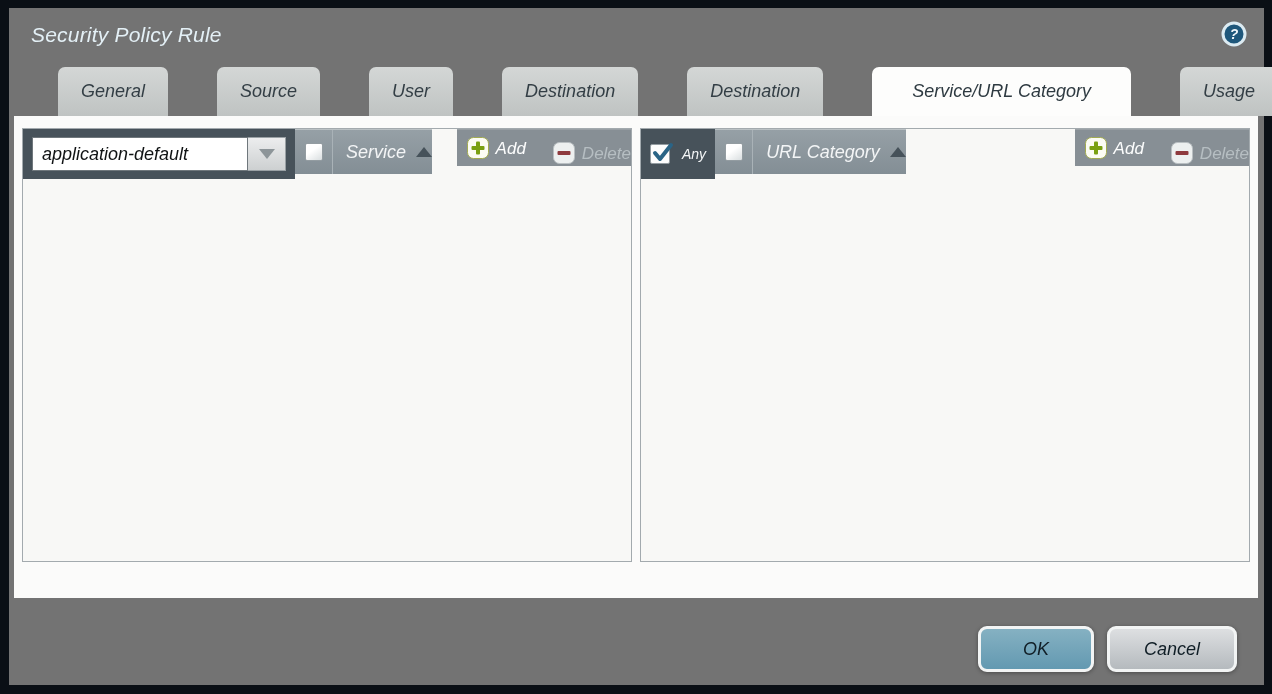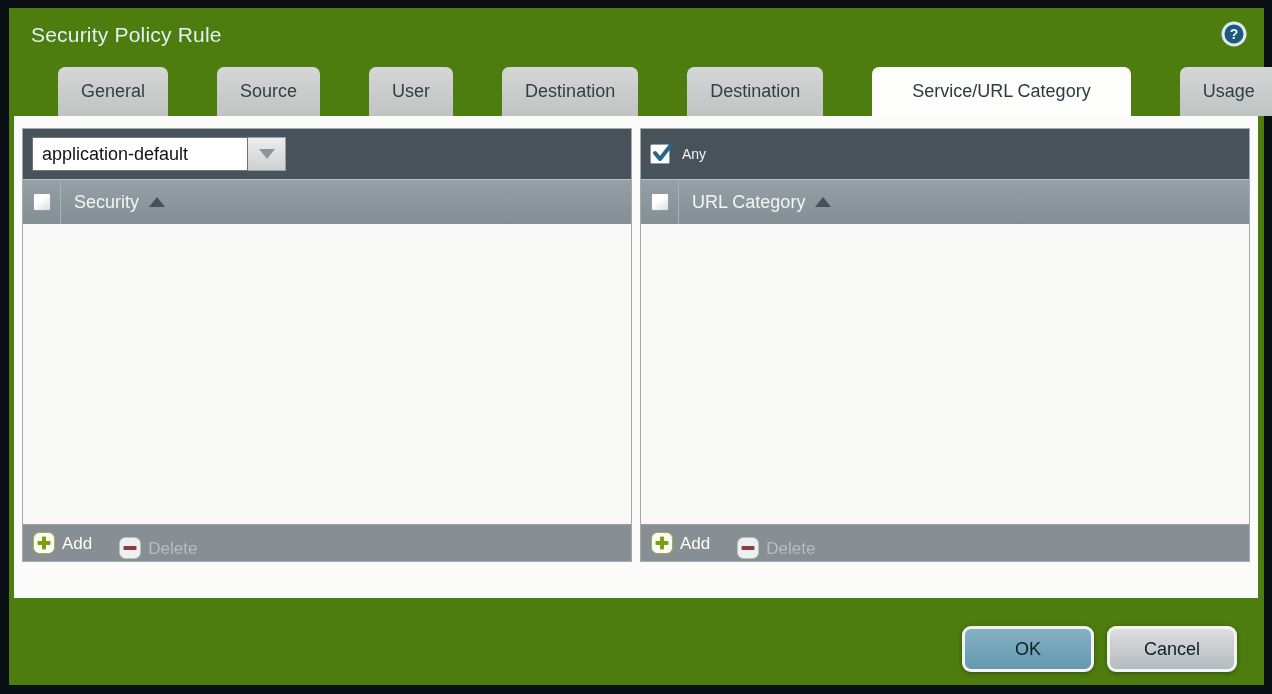--- a/index.html
+++ b/index.html
@@ -6,21 +6,22 @@
   html, body { width: 1272px; height: 694px; }
   body {
     font-family: "Liberation Sans", sans-serif;
     background: #0a0f15;
     position: relative;
     overflow: hidden;
   }
   .dialog {
     position: absolute;
     top: 8px; left: 9px; right: 8px; bottom: 9px;
-    background: #4d7c0f;
+    background: #737373;
+    font-style: italic;
   }
   .titlebar { position: absolute; top: 0; left: 0; right: 0; height: 58px; }
   .dialog-title {
     position: absolute; top: 15px; left: 22px;
     font-size: 21px; letter-spacing: .2px;
     color: #e4f0f6;
   }
   .help-btn { position: absolute; top: 12px; right: 16px; width: 28px; height: 28px; cursor: pointer; }
 
   
@@ -52,21 +53,21 @@
     position: absolute;
     top: 108px; left: 5px;
     width: 1244px; height: 482px;
     background: #fbfbfa;
     z-index: 1;
   }
   .panel {
     position: absolute; top: 12px;
     width: 610px; height: 434px;
     border: 1px solid #a3aaae;
-    display: flex; flex-direction: column;
+    display: flex; flex-direction: row;
     background: #f8f8f6;
   }
   .panel.left  { left: 8px; }
   .panel.right { left: 626px; }
 
   .panel-header {
     height: 50px; flex: none;
     background: #47525a;
     display: flex; align-items: center;
     padding: 0 9px;
@@ -145,21 +146,21 @@
   }
   .btn {
     height: 46px;
     border: 3px solid #f2f4f4;
     border-radius: 9px;
     display: flex; align-items: center; justify-content: center;
     font-size: 18px; color: #101e26;
     cursor: pointer;
     box-shadow: 0 1px 4px rgba(0,0,0,.35);
   }
-  .btn-ok     { width: 132px; background: linear-gradient(#85b1c2, #6399b1); }
+  .btn-ok     { width: 116px; background: linear-gradient(#85b1c2, #6399b1); }
   .btn-cancel { width: 130px; background: linear-gradient(#dddfe1, #b5babe); }
 </style>
 </head>
 <body>
 
 <div class="dialog">
 
   <div class="titlebar">
     <div class="dialog-title">Security Policy Rule</div>
     <div class="help-btn">
@@ -188,21 +189,21 @@
           <div class="dd-field">application-default</div>
           <div class="dd-btn">
             <div class="dd-arrow"></div>
           </div>
         </div>
       </div>
       <div class="col-header">
         <div class="cb-col">
           <div class="checkbox"></div>
         </div>
-        <div class="col-label">Security</div>
+        <div class="col-label">Service</div>
         <div class="sort-up"></div>
       </div>
       <div class="panel-body"></div>
       <div class="panel-footer">
         <div class="tool">
           <svg width="22" height="22" viewBox="0 0 22 22">
             <rect x="0.5" y="0.5" width="21" height="21" rx="6" fill="#fcfcf4" stroke="#a2ab52"></rect>
             <rect x="4.5" y="9" width="13" height="4" rx="1" fill="#7aa012"></rect>
             <rect x="9" y="4.5" width="4" height="13" rx="1" fill="#7aa012"></rect>
           </svg>

